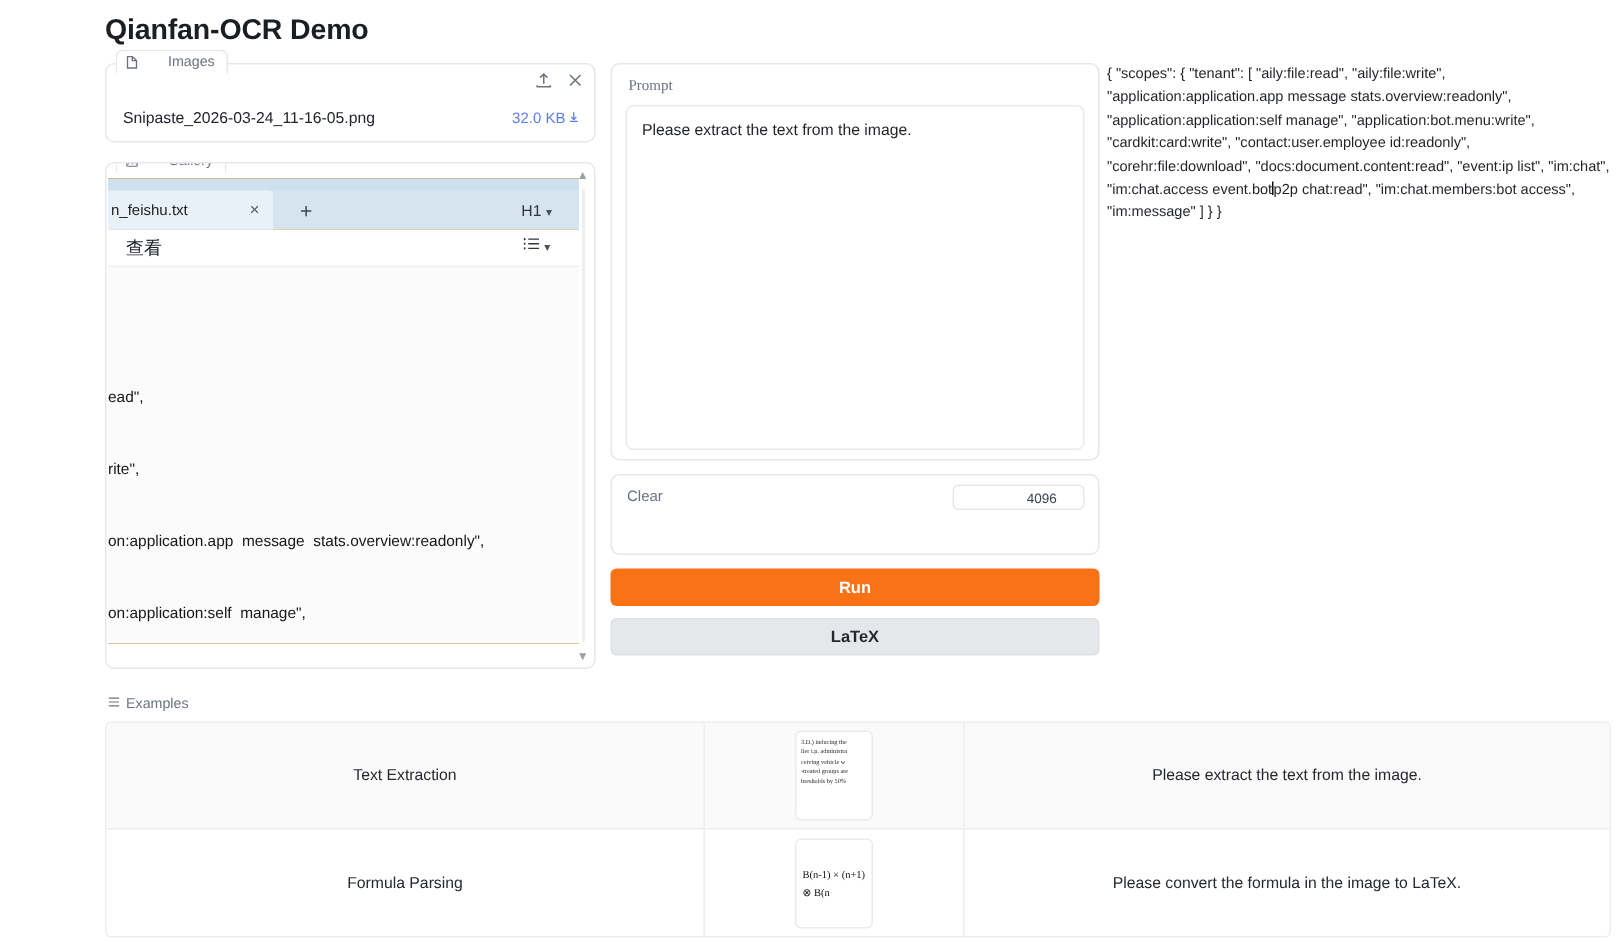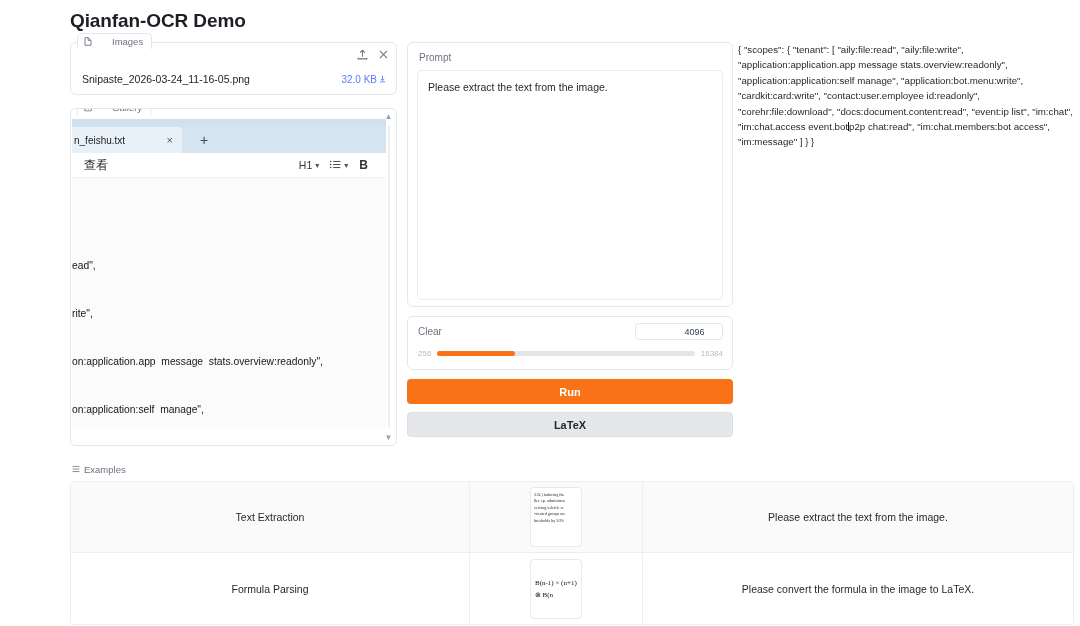--- a/index.html
+++ b/index.html
@@ -98,21 +98,21 @@
   .shot-tab-x { color:#555; font-size: 11px; }
   .shot-tab-plus { font-size: 14px; color: #3a4a5a; margin-left: 18px; }
   .shot-toolbar {
     position: absolute; left: 0; right: 0; top: 34px; height: 25px;
     background: #ffffff;
     display: flex; align-items: center; justify-content: space-between;
     padding: 0 18px 0 20px;
     border-bottom: 1px solid #eef1f4;
   }
   .shot-toolbar .left { font-size: 12px; color: #20242b; }
-  .shot-toolbar .right { display: flex; align-items: center; gap: 11px; font-size: 10.5px; color: #30363d;}
+  .shot-toolbar .right { display: flex; align-items: center; gap: 11px; font-size: 10.5px; color: #30363d; flex-direction: column;}
   .tb-group { display: flex; align-items: center; gap: 3px; }
   .chev { font-size: 8px; color: #4a5260; }
   .bold-b { font-weight: bold; font-size: 12px; }
   .shot-body {
     position: absolute; left: 0; right: 0; top: 59px; bottom: 0;
     background: #fbfbfb;
     padding: 48px 0 0 0;
     font-size: 10.3px; line-height: 16px; color: #14171a;
     white-space: pre;
   }
@@ -123,21 +123,21 @@
     align-items: center;
     color: #9aa0a6; font-size: 8px;
   }
   .gallery-scroll .bar {
     position: absolute; right: 3px; top: 14px; bottom: 14px;
     width: 2px; background: #eceef0; border-radius: 2px;
   }
 
   
   .prompt-block { height: 265px; padding: 8px 9px 9px 9px; }
-  .prompt-label { font-size: 10px; color: #6b7280; margin: 1px 0 7px 2px; }
+  .prompt-label { font-size: 10px; color: #6b7280; margin: 1px 0 7px 2px; font-family: Liberation Serif, serif; }
   .prompt-area {
     width: 100%; height: 230px;
     border: 1px solid #e8eaed; border-radius: 5px;
     background: #fff;
     padding: 9px 10px;
     font-family: "Liberation Sans", sans-serif;
     font-size: 10.5px; color: #1f2328; line-height: 15px;
     resize: none; outline: none;
   }
 
@@ -363,27 +363,20 @@
     </div>
 
     <div class="block slider-block">
       <div class="slider-top">
         <span class="slider-label">Clear</span>
         <span class="num-wrap">
           <input class="num-val" value="4096" style="">
 
         </span>
       </div>
-      <div class="slider-row">
-        <span class="slider-min">256</span>
-        <span class="slider-track">
-          <span class="slider-fill" style="width: 30%; background: rgb(249, 115, 22);"></span>
-        </span>
-        <span class="slider-max">16384</span>
-      </div>
     </div>
 
     <button class="btn btn-run" style="background: rgb(249, 115, 22);">Run</button>
     <button class="btn btn-clear" style="background: rgb(229, 231, 235);">LaTeX</button>
   </div>
 
   <div class="col-right">
     <div class="output-text"><span>{ "scopes": { "tenant": [ "aily:file:read", "aily:file:write", "application:application.app message stats.overview:readonly", "application:application:self manage", "application:bot.menu:write", "cardkit:card:write", "contact:user.employee id:readonly", "corehr:file:download", "docs:document.content:read", "event:ip list", "im:chat", "im:chat.access event.bot</span><span class="caret"></span><span>p2p chat:read", "im:chat.members:bot access", "im:message" ] } }</span></div>
   </div>
 

